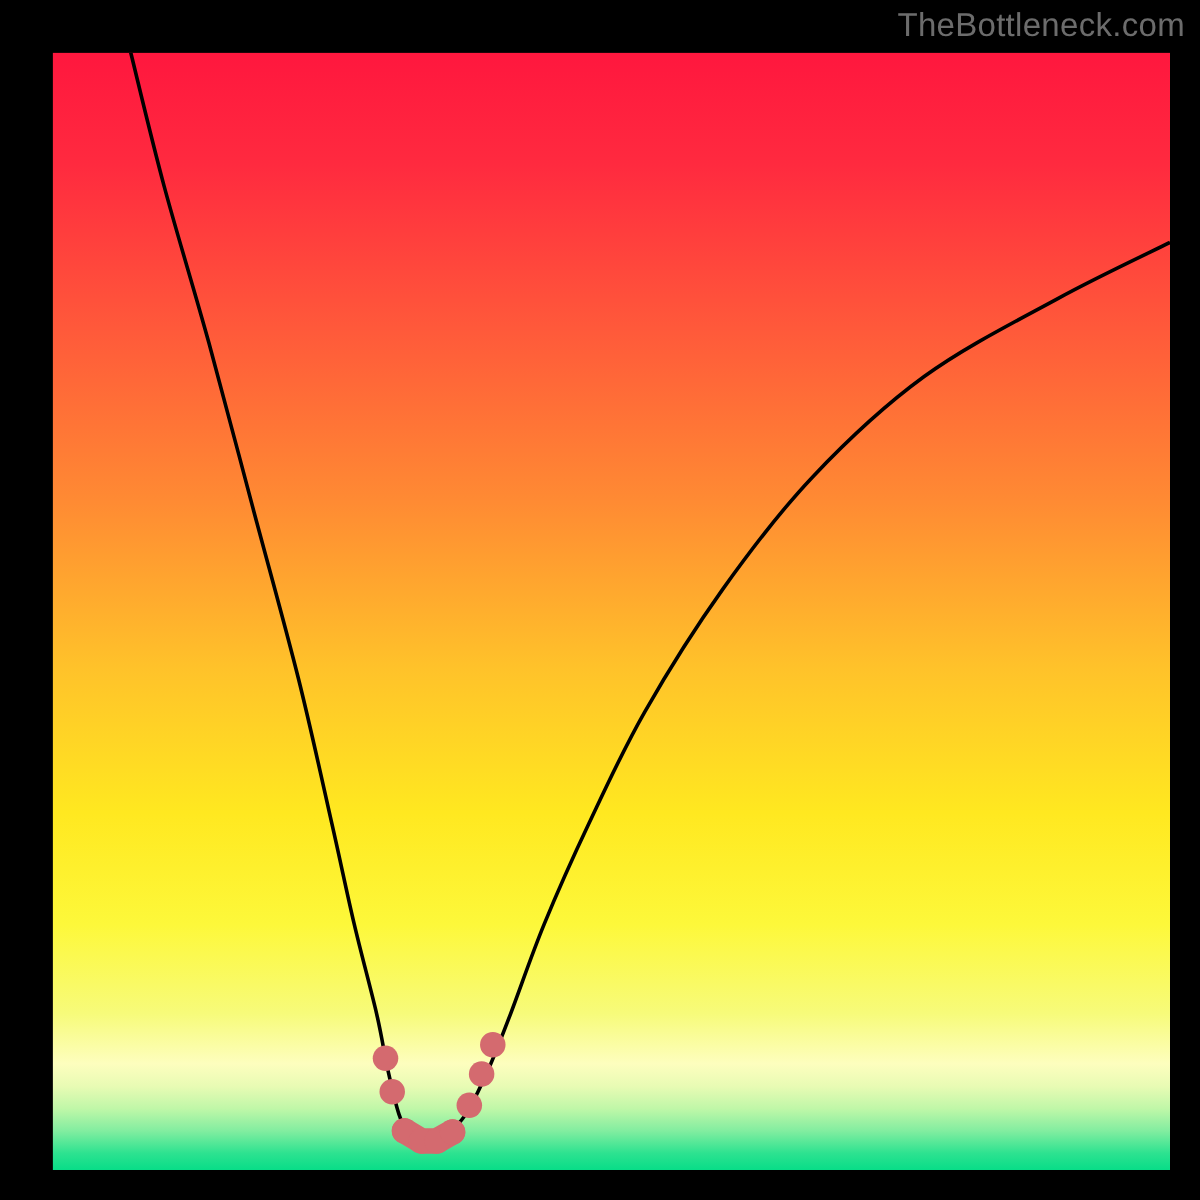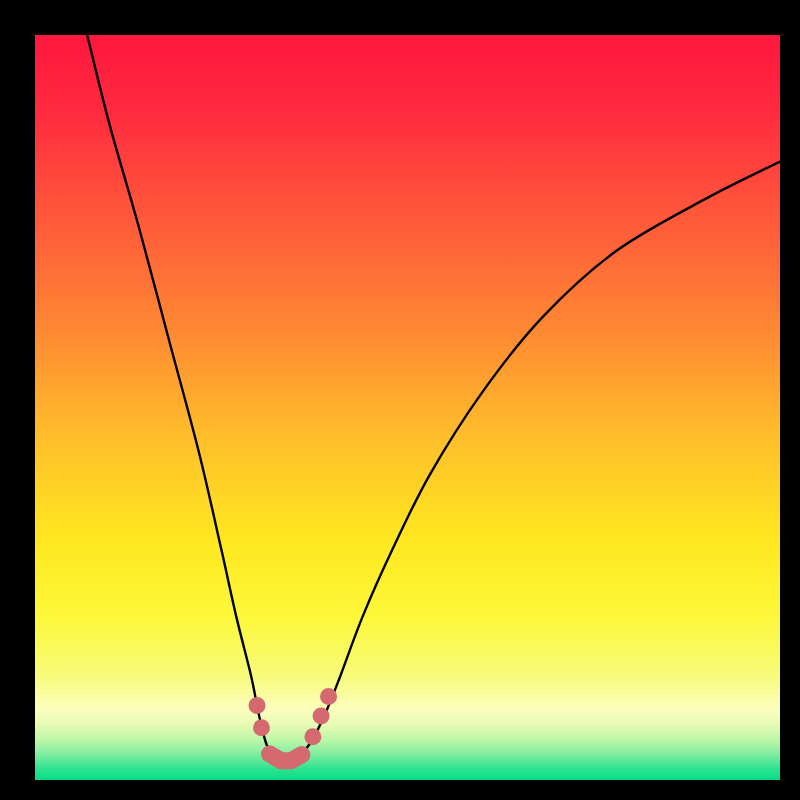--- a/index.html
+++ b/index.html
@@ -38,20 +38,21 @@
   }
   svg {
     display: block;
   }
 </style>
 </head>
 <body>
 
 <div class="frame">
 
+  <div class="attribution">TheBottleneck.com</div>
 
   <div class="plot-area">
     <svg id="chart-svg" width="745" height="745" viewBox="0 0 745 745">
       <defs>
         <linearGradient id="bg-grad" x1="0" y1="0" x2="0" y2="1">
             <stop offset="0.00%" stop-color="#ff173e"></stop>
             <stop offset="10.00%" stop-color="#ff2a3f"></stop>
             <stop offset="25.00%" stop-color="#ff5a3a"></stop>
             <stop offset="40.00%" stop-color="#ff8a33"></stop>
             <stop offset="55.00%" stop-color="#ffc22a"></stop>

